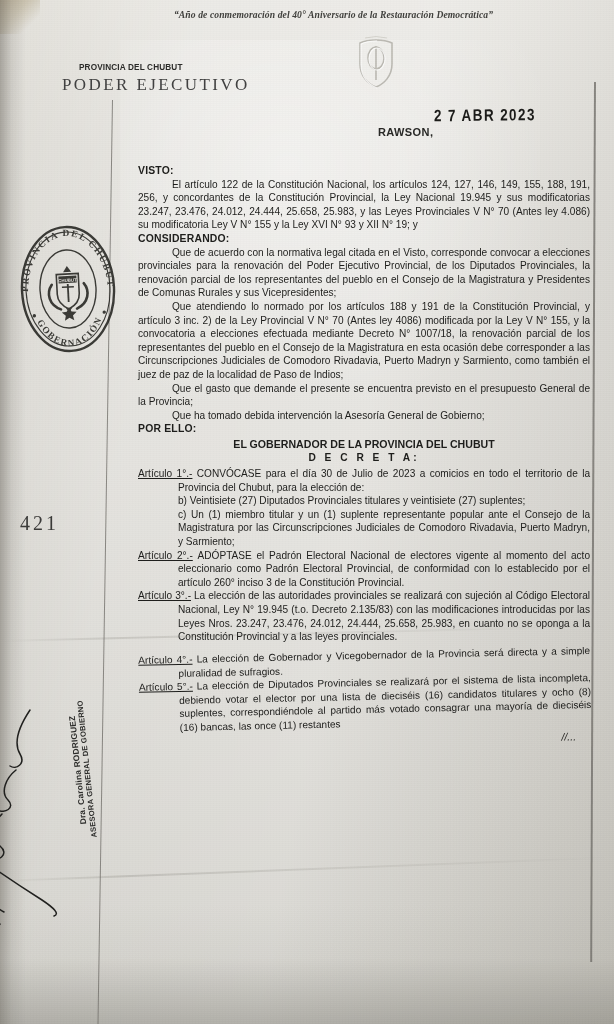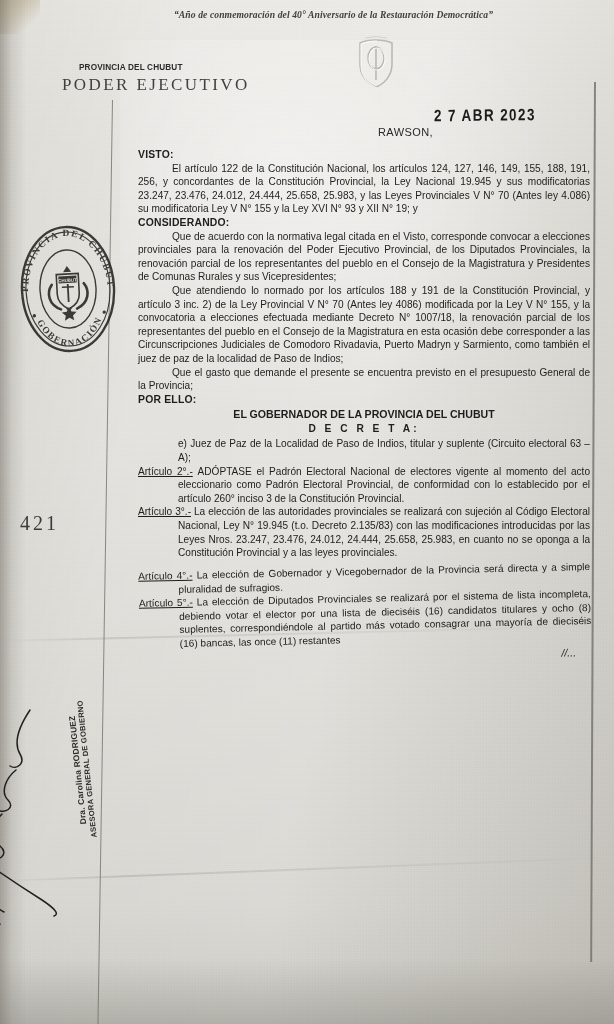--- a/index.html
+++ b/index.html
@@ -103,21 +103,21 @@
     letter-spacing: 2.4px;
     color: #404040;
     margin-top: 4px;
   }
 
   
   #rawson {
     position: absolute;
     left: 378px; top: 126px;
     font-size: 11px;
-    font-weight: 400;
+    font-weight: 700;
     letter-spacing: 0.4px;
     color: #272725;
   }
   #datestamp {
     position: absolute;
     left: 434px; top: 110px;
     font-family: "Liberation Sans", sans-serif;
     font-size: 13.5px;
     font-weight: 700;
     letter-spacing: 1.4px;
@@ -166,21 +166,21 @@
   #inksig {
     position: absolute;
     left: -14px; top: 4px;
     width: 150px; height: 230px;
     pointer-events: none;
   }
 
   
   #body {
     position: absolute;
-    left: 138px; top: 148px;
+    left: 138px; top: 164px;
     width: 452px;
     font-size: 10.1px;
     line-height: 13.6px;
     color: #1c1c1a;
   }
   .heading {
     font-weight: 700;
     font-size: 10.4px;
     letter-spacing: 0.2px;
     margin: 0;
@@ -336,28 +336,33 @@
 
   <div id="body">
 
     <p class="heading">VISTO:</p>
     <p class="para">El artículo 122 de la Constitución Nacional, los artículos 124, 127, 146, 149, 155, 188, 191, 256, y concordantes de la Constitución Provincial, la Ley Nacional 19.945 y sus modificatorias 23.247, 23.476, 24.012, 24.444, 25.658, 25.983, y las Leyes Provinciales V N° 70 (Antes ley 4.086) su modificatoria Ley V N° 155 y la Ley XVI N° 93 y XII N° 19; y</p>
 
     <p class="heading">CONSIDERANDO:</p>
     <p class="para">Que de acuerdo con la normativa legal citada en el Visto, corresponde convocar a elecciones provinciales para la renovación del Poder Ejecutivo Provincial, de los Diputados Provinciales, la renovación parcial de los representantes del pueblo en el Consejo de la Magistratura y Presidentes de Comunas Rurales y sus Vicepresidentes;</p>
     <p class="para">Que atendiendo lo normado por los artículos 188 y 191 de la Constitución Provincial, y artículo 3 inc. 2) de la Ley Provincial V N° 70 (Antes ley 4086) modificada por la Ley V N° 155, y la convocatoria a elecciones efectuada mediante Decreto N° 1007/18, la renovación parcial de los representantes del pueblo en el Consejo de la Magistratura en esta ocasión debe corresponder a las Circunscripciones Judiciales de Comodoro Rivadavia, Puerto Madryn y Sarmiento, como también el juez de paz de la localidad de Paso de Indios;</p>
     <p class="para">Que el gasto que demande el presente se encuentra previsto en el presupuesto General de la Provincia;</p>
+    <p class="para">Que ha tomado debida intervención la Asesoría General de Gobierno;</p>
 
     <p class="heading">POR ELLO:</p>
     <div class="gap-xs"></div>
     <p class="centered">EL GOBERNADOR DE LA PROVINCIA DEL CHUBUT</p>
     <p class="centered spaced">D E C R E T A:</p>
     <div class="gap-xs"></div>
 
-    <p class="subitem">e) Juez de Paz de la Localidad de Paso de Indios, titular y suplente (Circuito electoral 63 – A);</p>
+    <p class="article">
+      <span class="lbl">Artículo 1°.-</span><span>&nbsp;</span><span>CONVÓCASE para el día 30 de Julio de 2023 a comicios en todo el territorio de la Provincia del Chubut, para la elección de:</span>
+    </p>
+    <p class="subitem">b) Veintisiete (27) Diputados Provinciales titulares y veintisiete (27) suplentes;</p>
+    <p class="subitem">c) Un (1) miembro titular y un (1) suplente representante popular ante el Consejo de la Magistratura por las Circunscripciones Judiciales de Comodoro Rivadavia, Puerto Madryn, y Sarmiento;</p>
 
     <p class="article">
       <span class="lbl">Artículo 2°.-</span><span>&nbsp;</span><span>ADÓPTASE el Padrón Electoral Nacional de electores vigente al momento del acto eleccionario como Padrón Electoral Provincial, de conformidad con lo establecido por el artículo 260° inciso 3 de la Constitución Provincial.</span>
     </p>
 
     <p class="article">
       <span class="lbl">Artículo 3°.-</span><span>&nbsp;</span><span>La elección de las autoridades provinciales se realizará con sujeción al Código Electoral Nacional, Ley N° 19.945 (t.o. Decreto 2.135/83) con las modificaciones introducidas por las Leyes Nros. 23.247, 23.476, 24.012, 24.444, 25.658, 25.983, en cuanto no se oponga a la Constitución Provincial y a las leyes provinciales.</span>
     </p>
 
     <div id="lower-skew">

